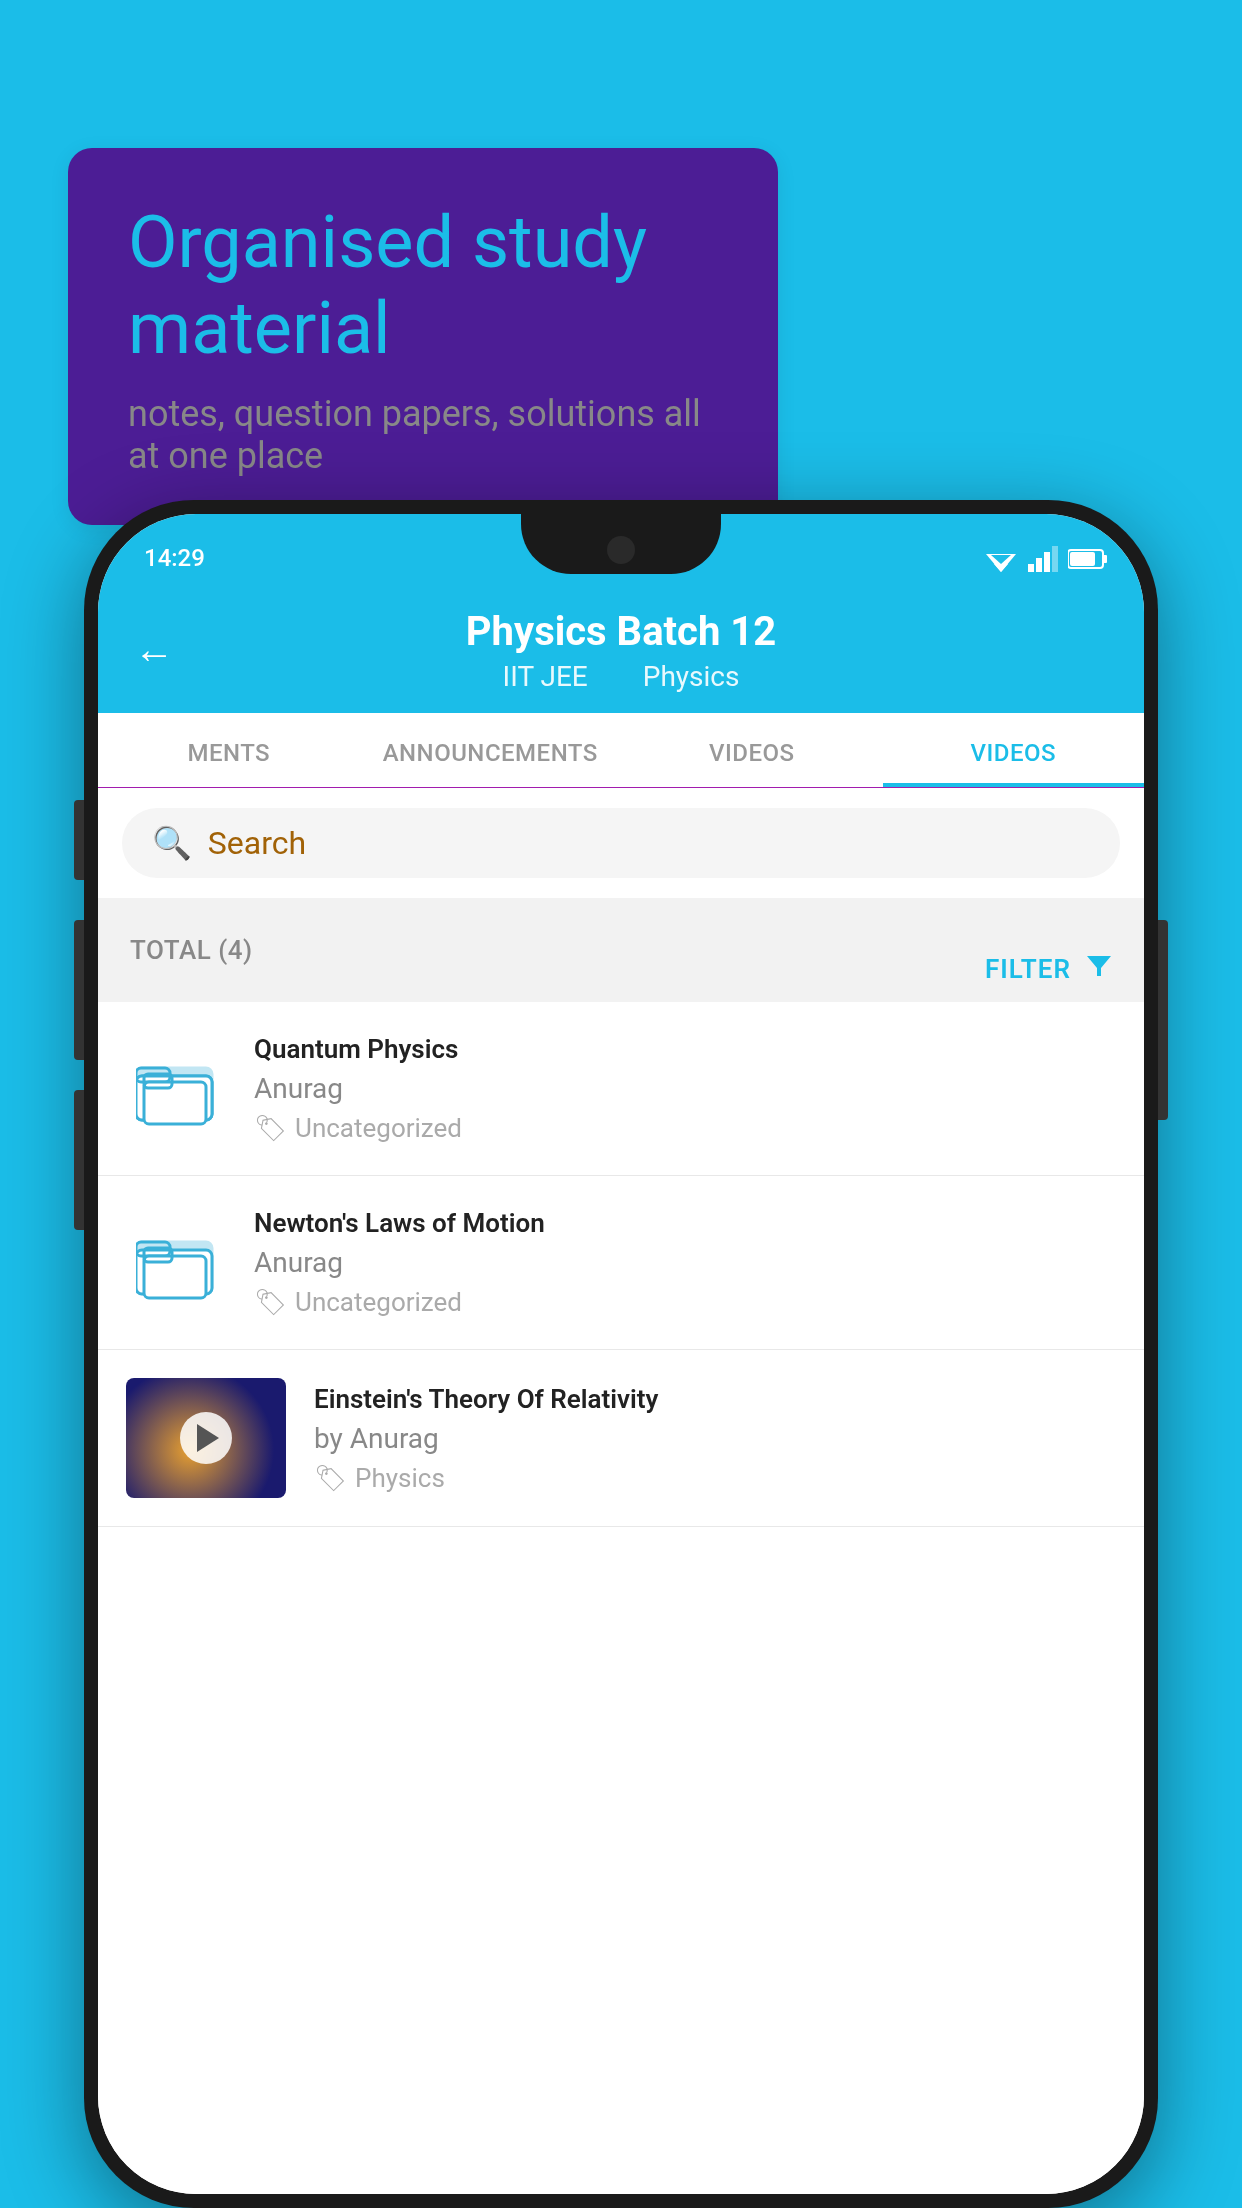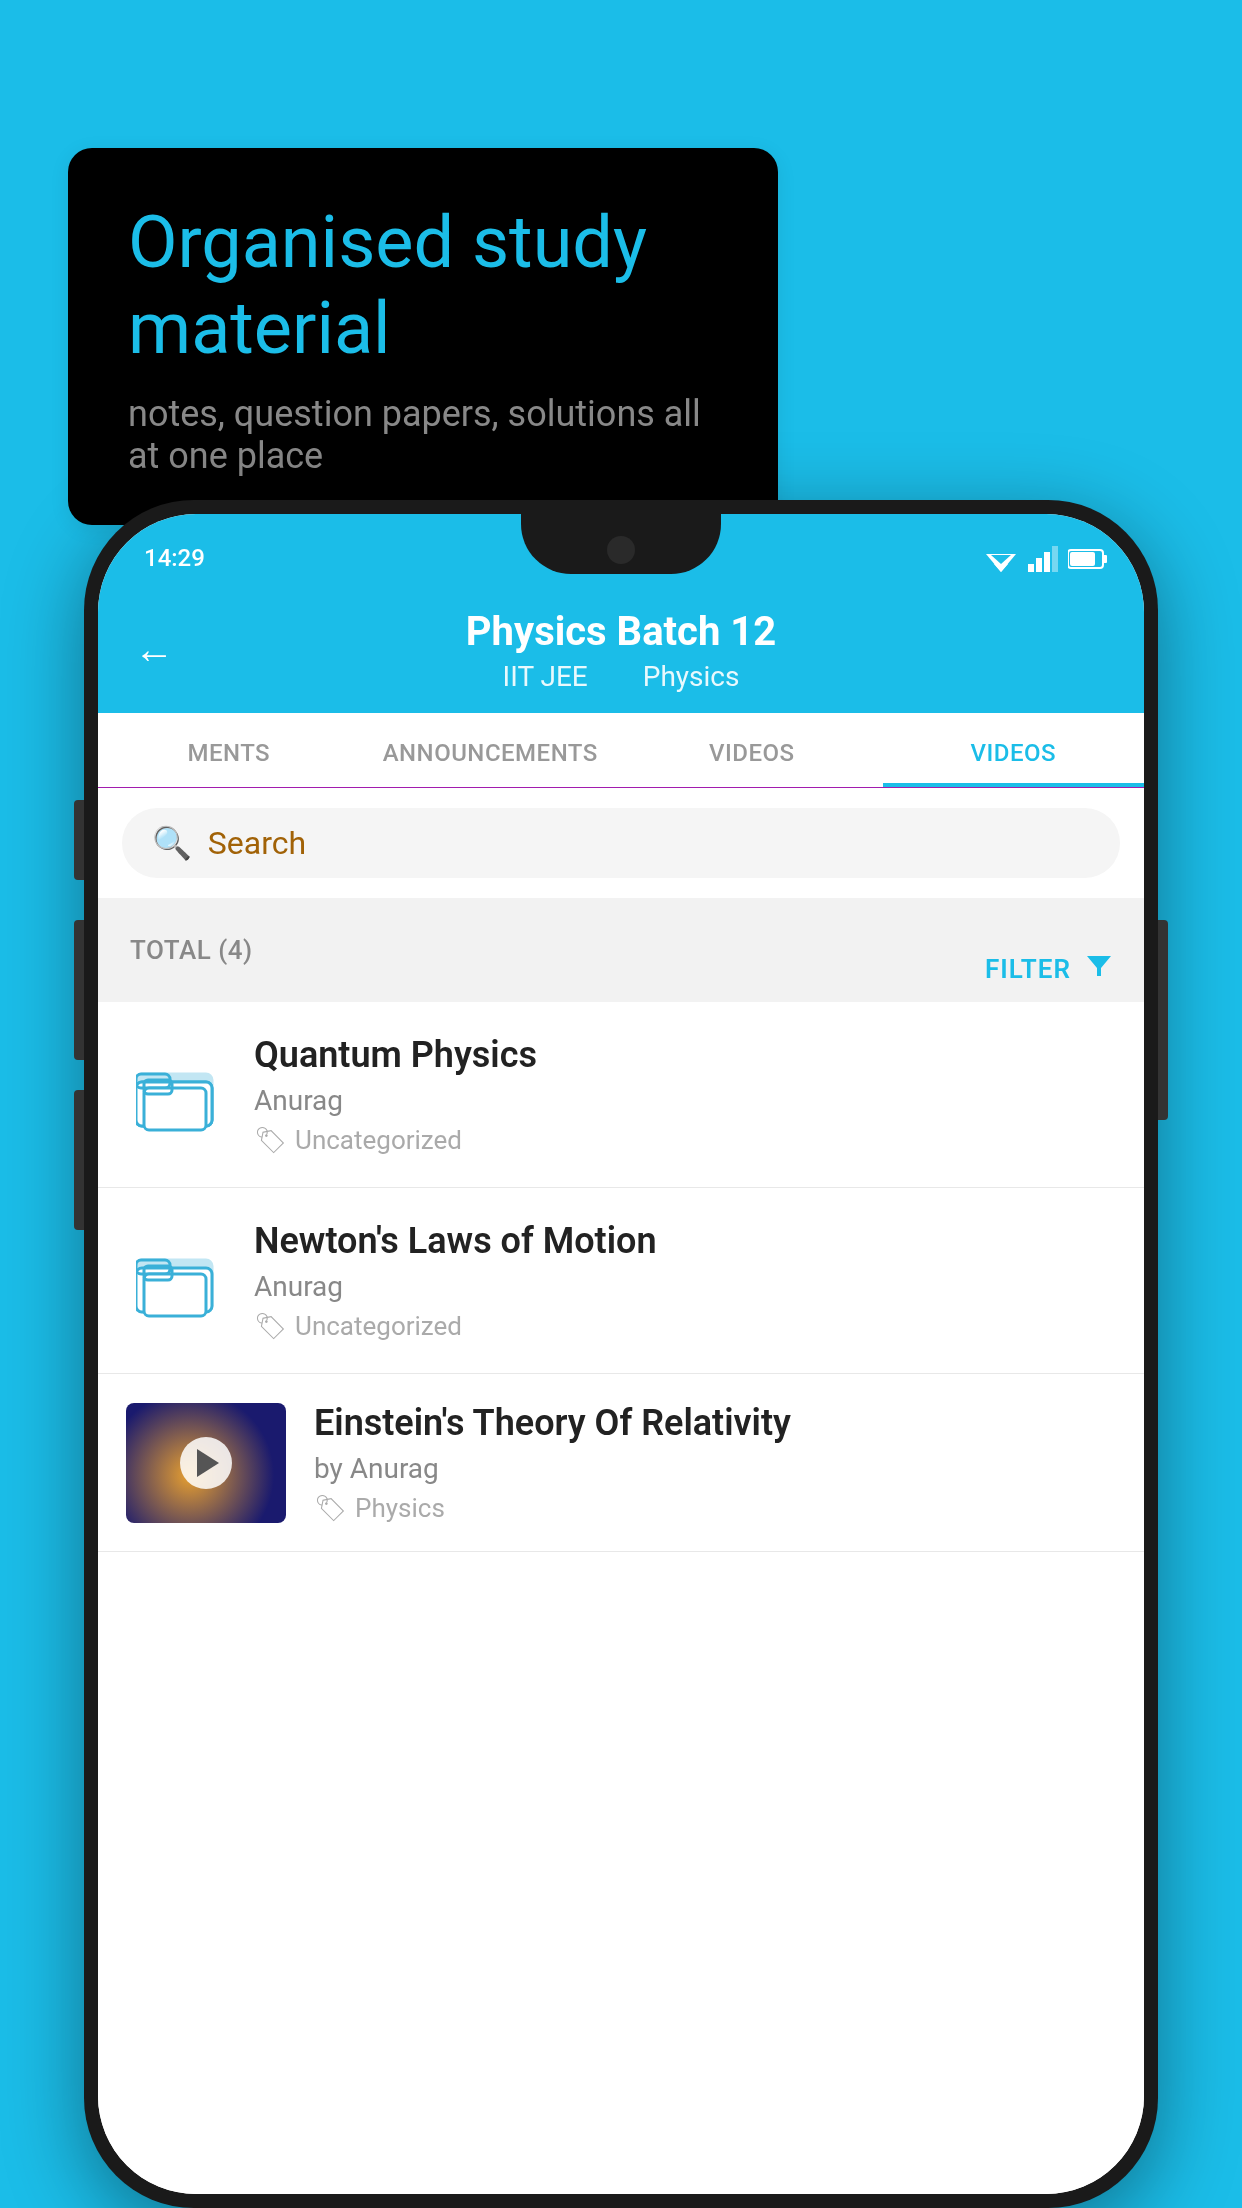--- a/index.html
+++ b/index.html
@@ -15,21 +15,21 @@
 
     
     .speech-bubble-wrapper {
       position: absolute;
       top: 148px;
       left: 68px;
       width: 710px;
     }
 
     .speech-bubble {
-      background: #000000;
+      background: #4c1d95;
       border-radius: 24px;
       padding: 52px 60px 48px 60px;
       position: relative;
       box-shadow: 0 4px 20px rgba(0,0,0,0.08);
     }
 
     .speech-bubble::after {
       content: '';
       position: absolute;
       bottom: -44px;
@@ -320,21 +320,21 @@
     .folder-svg {
       width: 80px;
       height: 80px;
     }
 
     .video-info {
       flex: 1;
     }
 
     .video-title {
-      font-size: 36px;
+      font-size: 26px;
       font-weight: 600;
       color: #222;
       margin-bottom: 8px;
     }
 
     .video-author {
       font-size: 28px;
       color: #888;
       margin-bottom: 8px;
     }

